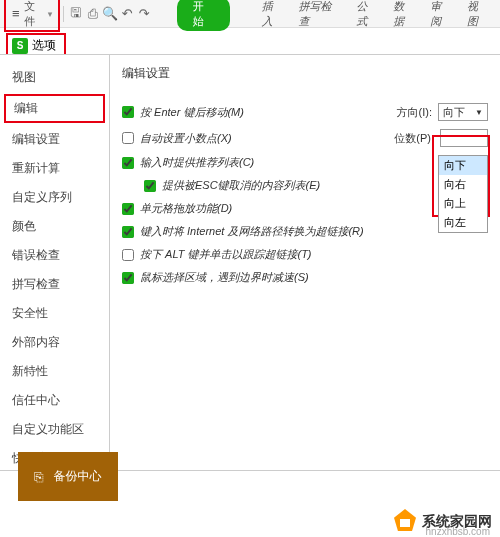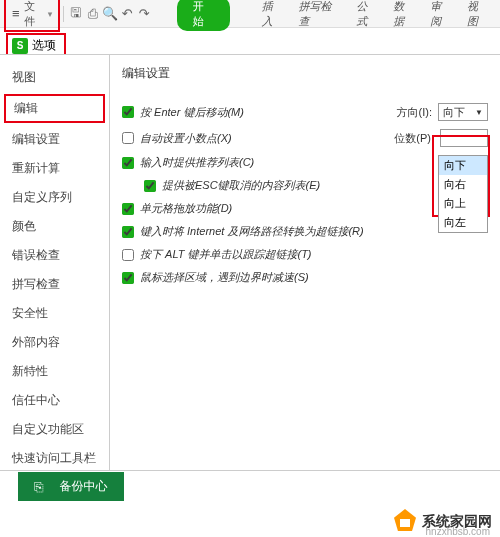--- a/index.html
+++ b/index.html
@@ -34,21 +34,21 @@
 .field-label { font-size: 11px; color: #333; }
 .dropdown-box { width: 50px; height: 18px; border: 1px solid #999; font-size: 11px; display: flex; align-items: center; padding: 0 4px; position: relative; background: #fff; }
 .dropdown-box .arrow { margin-left: auto; font-size: 8px; color: #333; }
 .dd-highlight { position: absolute; border: 2px solid #e60012; top: 80px; right: 10px; width: 58px; height: 82px; pointer-events: none; }
 .dd-menu { position: absolute; top: 100px; right: 12px; width: 50px; border: 1px solid #999; background: #fff; font-size: 11px; z-index: 5; }
 .dd-opt { padding: 2px 5px; cursor: pointer; }
 .dd-opt.sel { background: #cde8ff; }
 .num-input { width: 48px; height: 18px; border: 1px solid #999; font-size: 11px; padding: 0 3px; }
 
 .footer { position: absolute; bottom: 36px; left: 18px; }
-.backup-btn { background: #15803d; color: #fff; padding: 6px 16px; font-size: 12px; display: flex; align-items: center; gap: 16px; border: none; cursor: pointer; }
+.backup-btn { background: #a16207; color: #fff; padding: 16px 16px; font-size: 12px; display: flex; align-items: center; gap: 10px; border: none; cursor: pointer; }
 .backup-icon::before { content: "⎘"; }
 
 .watermark { position: absolute; bottom: 6px; right: 8px; display: flex; align-items: flex-end; gap: 6px; font-size: 14px; font-weight: bold; color: #333; }
 .wm-icon { width: 22px; height: 22px; background: #ff9800; clip-path: polygon(50% 0, 100% 40%, 82% 100%, 18% 100%, 0 40%); position: relative; }
 .wm-icon::after { content: ""; position: absolute; left: 6px; top: 10px; width: 10px; height: 8px; background: #fff; }
 .wm-sub { position: absolute; bottom: -6px; right: 2px; font-size: 10px; color: #aaa; font-weight: normal; }
 
 .line-sep { height: 1px; background: #ccc; position: absolute; left: 0; right: 0; bottom: 66px; }
 </style>
 </head>

